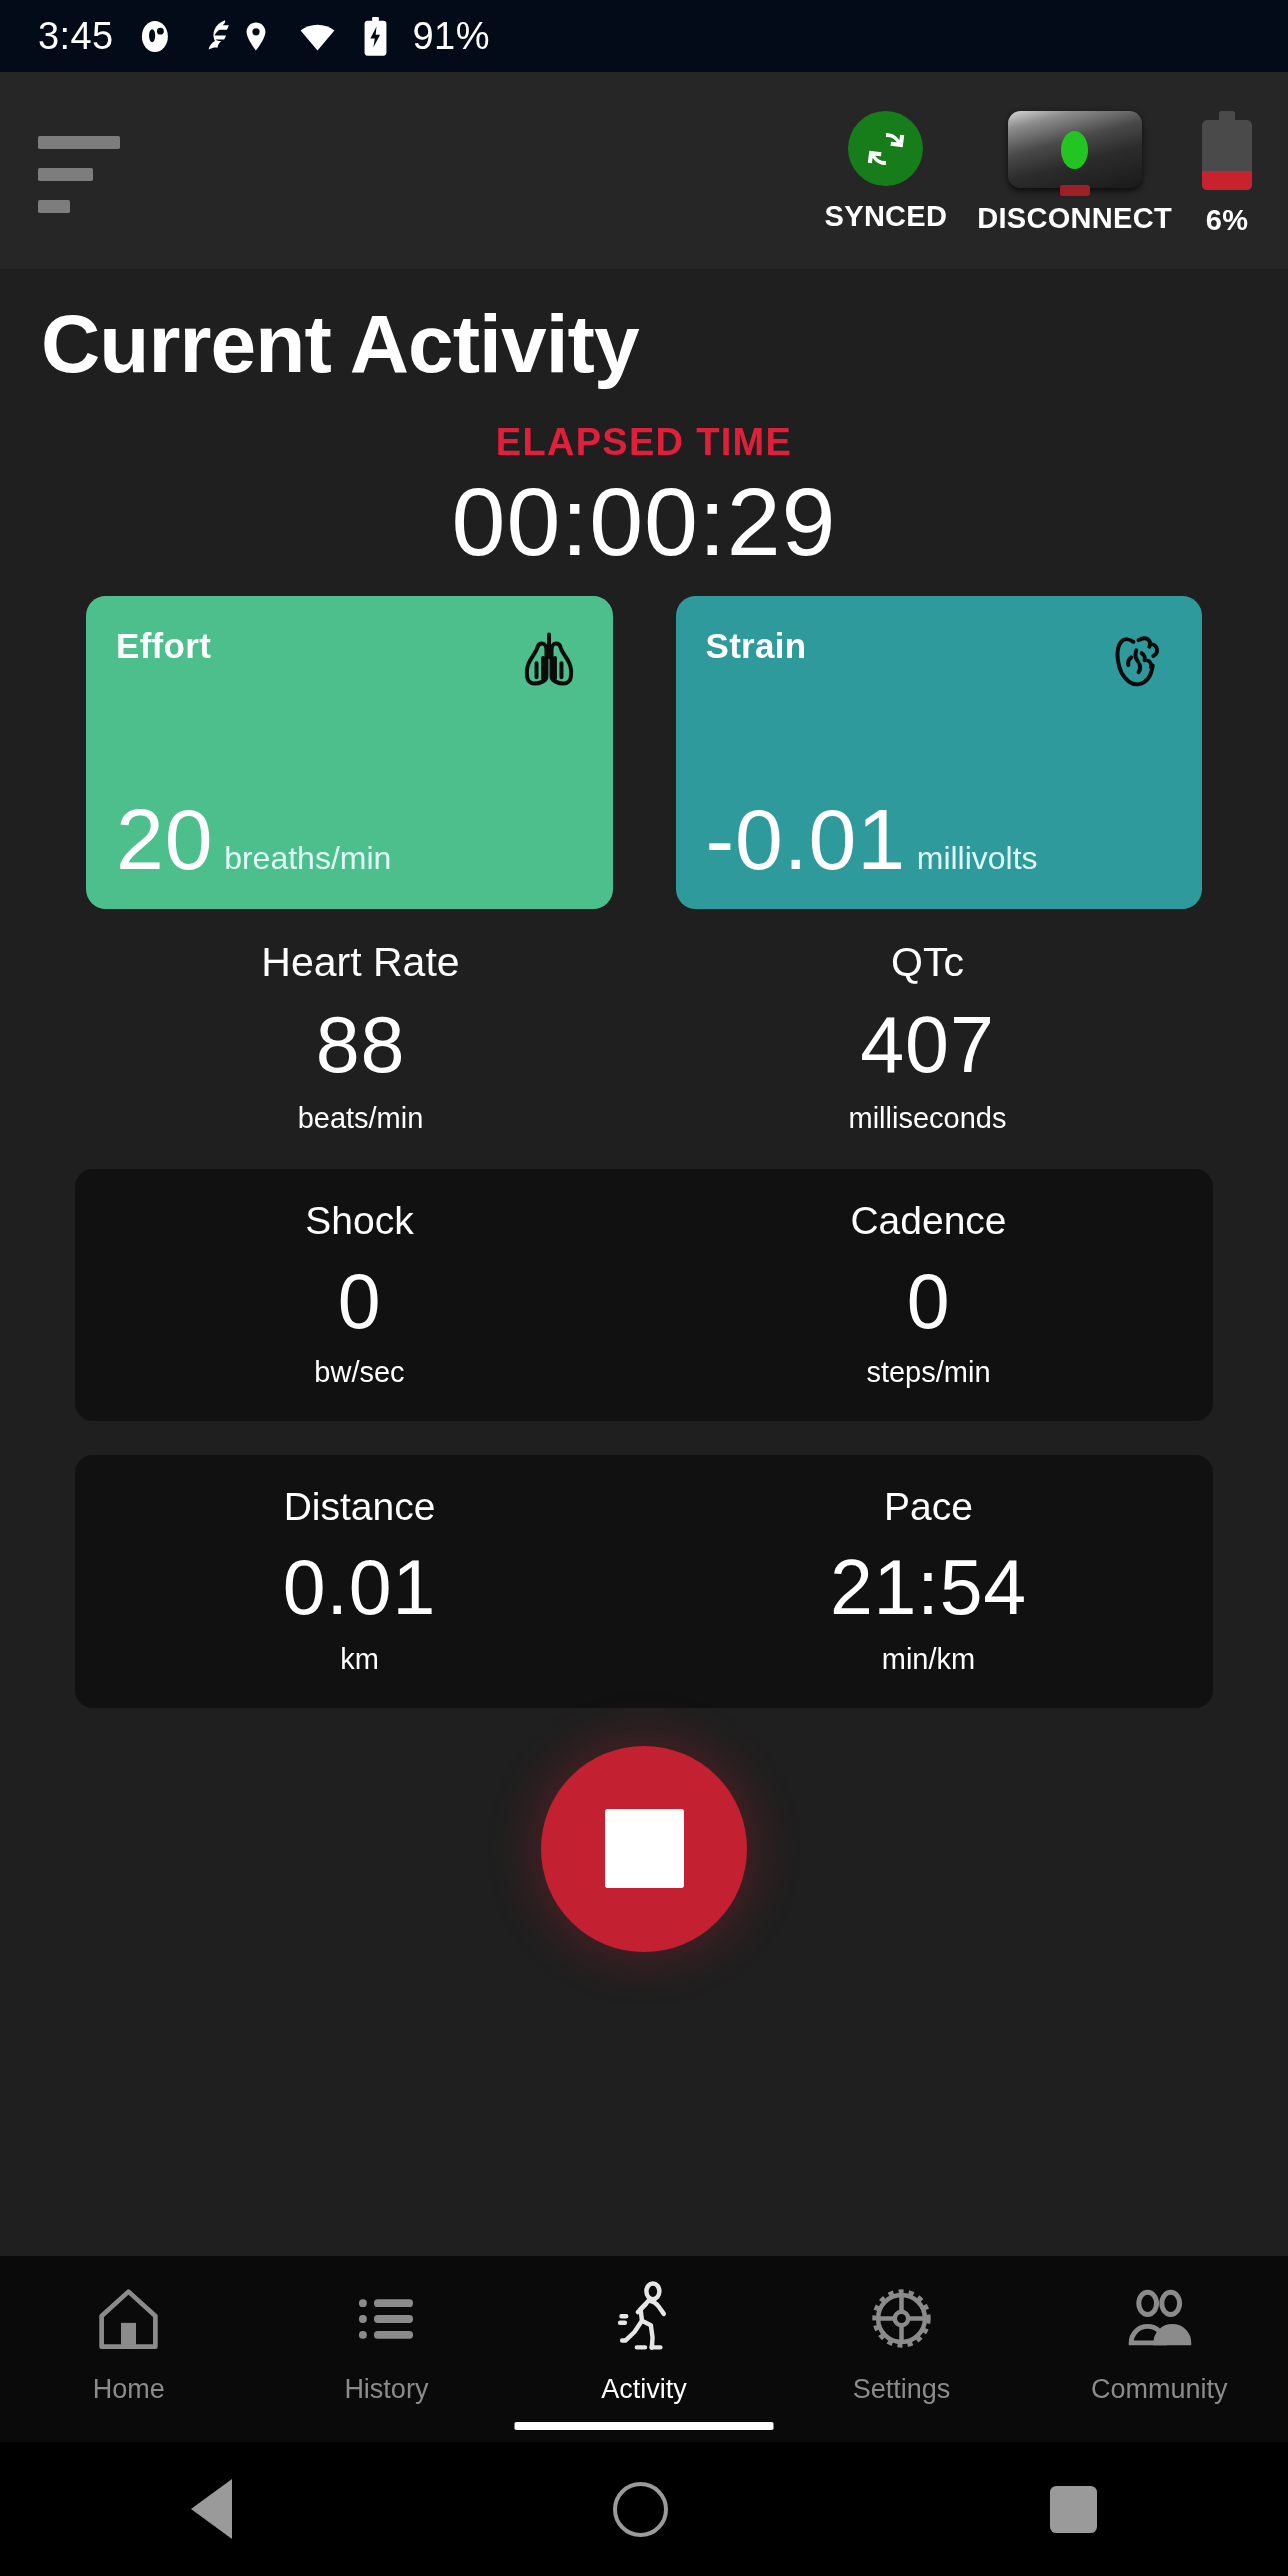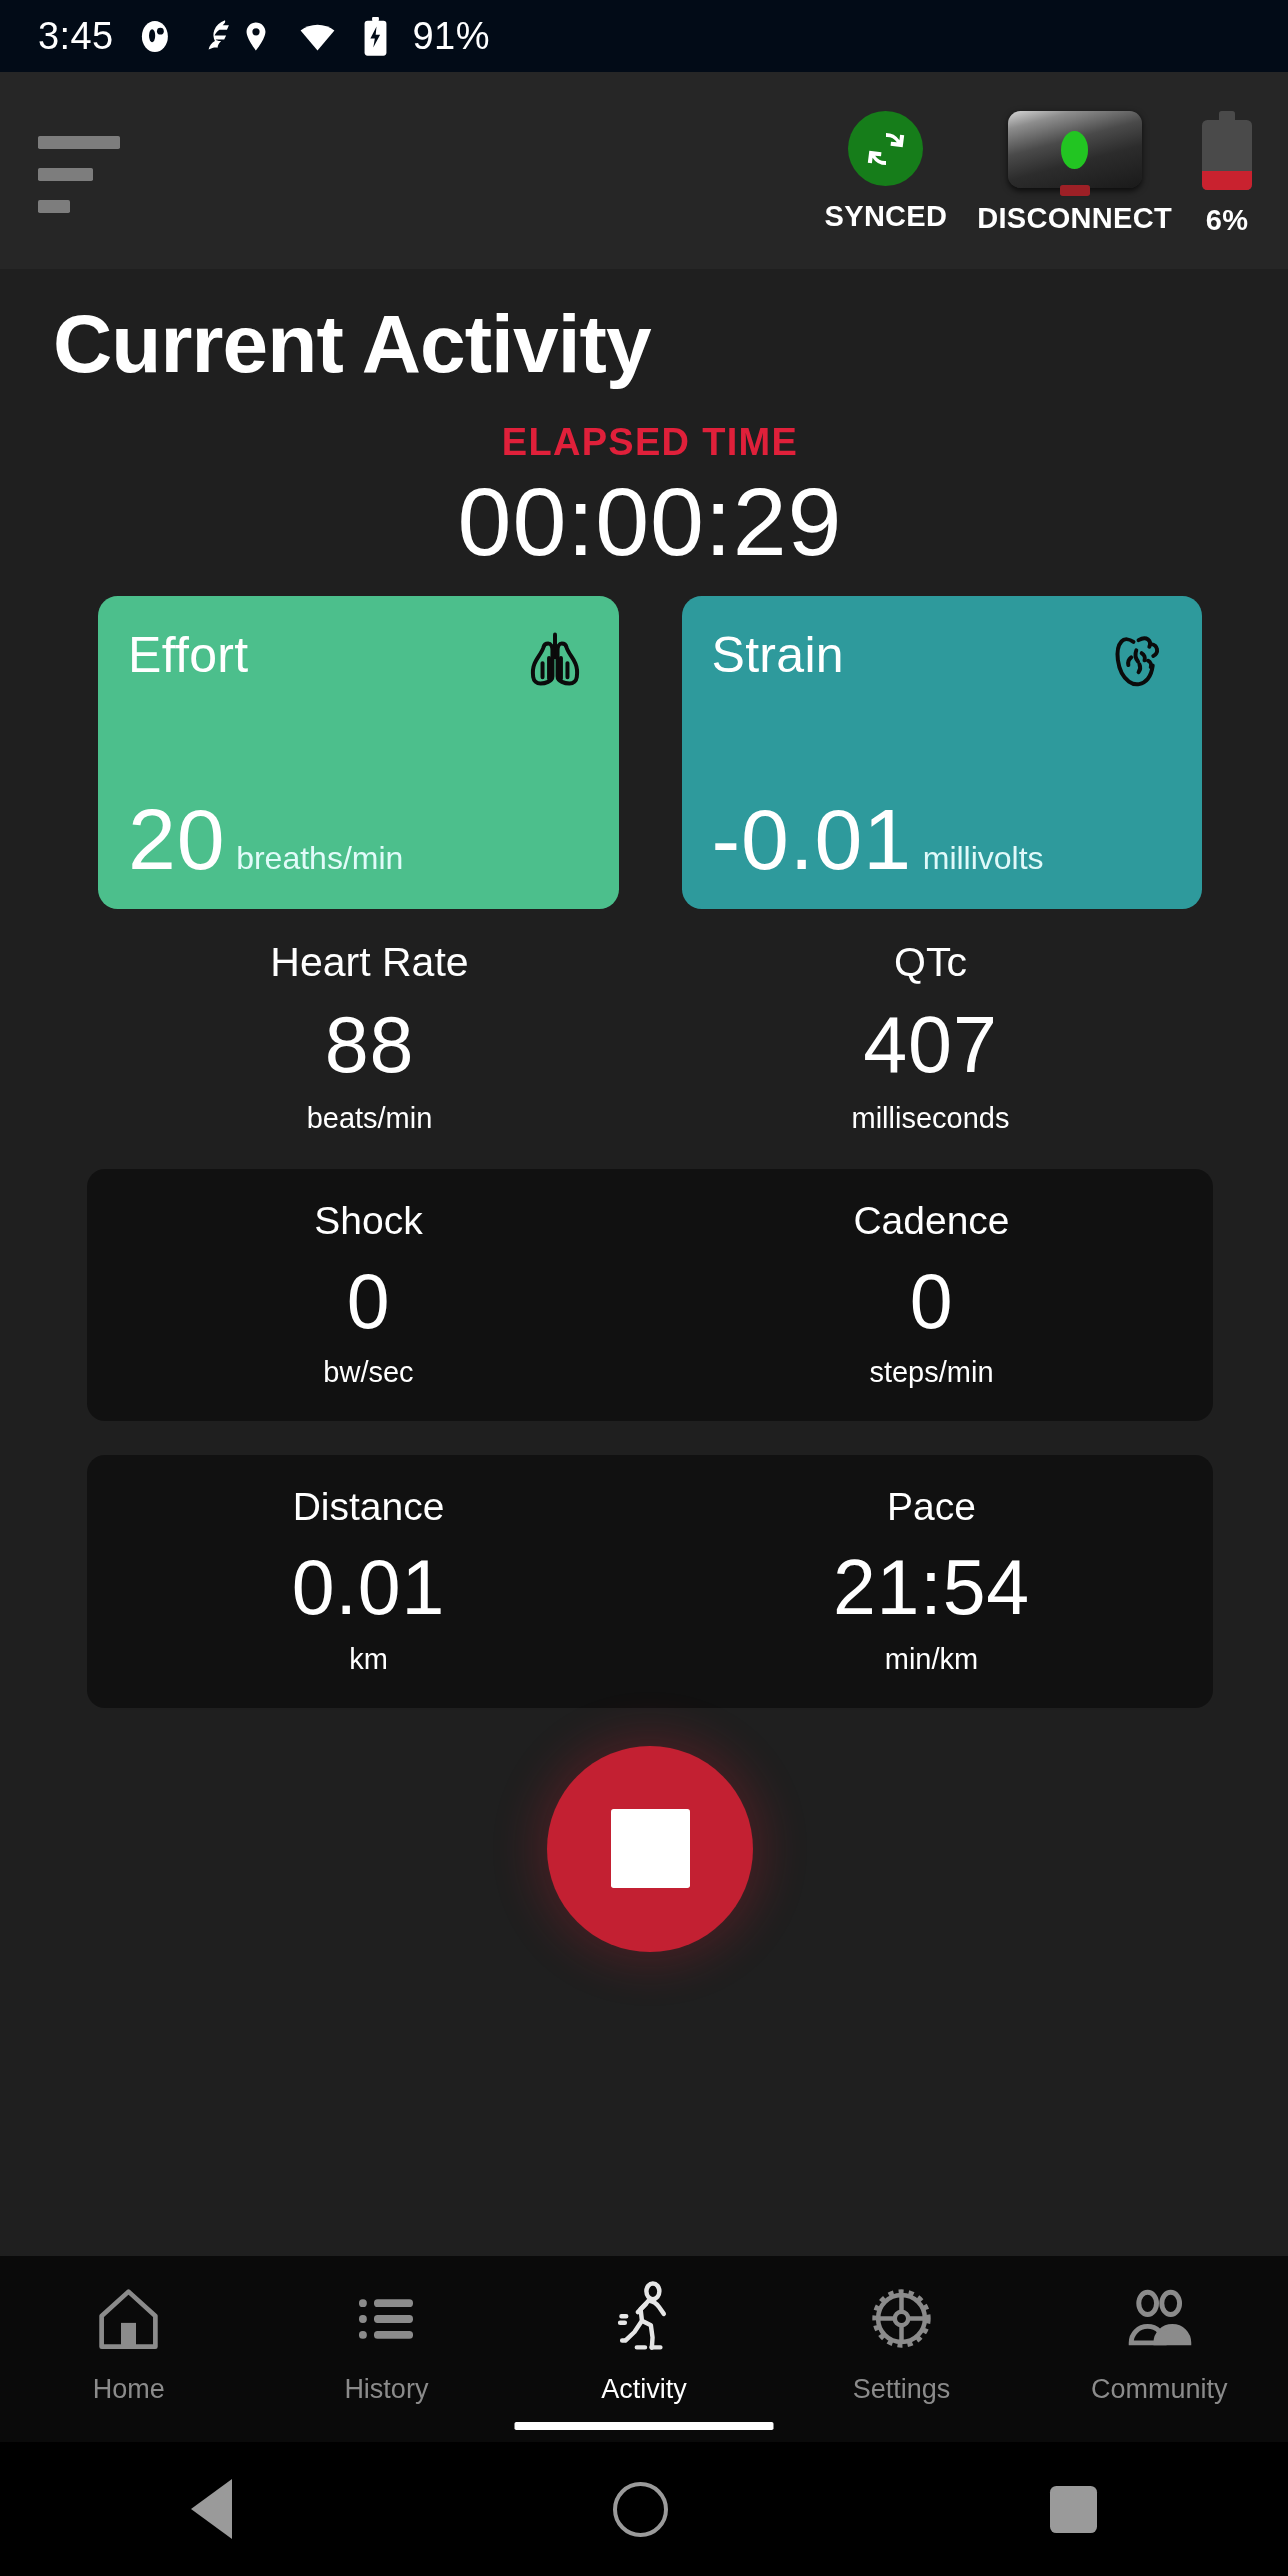--- a/index.html
+++ b/index.html
@@ -34,34 +34,34 @@
       background:linear-gradient(165deg,#d7d7d7 0%,#8d8d8d 16%,#4a4a4a 40%,#2c2c2c 62%,#1a1a1a 100%);
       display:flex; align-items:center; justify-content:center; position:relative; box-shadow:0 2.7px 6.3px rgba(0,0,0,.7); }
   .dev-led { width:27px; height:38px; border-radius:50%; background:#22c522; }
   .dev-nub { position:absolute; bottom:-8px; left:50%; transform:translateX(-50%); width:30px; height:10.7px; border-radius:2.7px; background:#9d2026; }
   .batt { width:50px; height:79px; position:relative; }
   .batt-body { position:absolute; left:0; top:9px; width:50px; height:70px; border-radius:5.4px; background:#4a4a4a; overflow:hidden; }
   .batt-fill { position:absolute; left:0; bottom:0; width:100%; height:27%; background:#c9222f; }
   .batt-cap { position:absolute; left:17px; top:0; width:16px; height:10.7px; border-radius:2.7px 2.7px 0 0; background:#4a4a4a; }
 
   
-  .content { flex:1 1 auto; background:#1f1f1f; padding:0 0 0 12px; position:relative; }
+  .content { flex:1 1 auto; background:#1f1f1f; padding:0 0 0 0; position:relative; }
   .page-title { color:#fff; font-size:82px; font-weight:700; letter-spacing:-0.9px; padding:34px 0 0 41px; line-height:1; }
 
   .elapsed-wrap { text-align:center; margin-top:36px; }
   .elapsed-label { color:#e0203a; font-size:38px; font-weight:700; letter-spacing:1.3px; }
   .elapsed-value { color:#fff; font-size:97px; font-weight:300; letter-spacing:0.9px; margin-top:5.4px; line-height:1.1; }
 
   
   .top-cards { display:flex; gap:63px; padding:19.7px 86px 0 86px; }
   .ccard { flex:1 1 0; border-radius:19.7px; padding:30px 30px 27px 30px; min-height:313px; display:flex; flex-direction:column; justify-content:space-between; }
   .ccard.effort { background:#4cbf8c; }
   .ccard.strain { background:#2e9a9c; }
   .ccard-top { display:flex; align-items:flex-start; justify-content:space-between; }
-  .ccard-name { color:#fff; font-size:50px; font-weight:400; letter-spacing:0.3px; }
+  .ccard-name { color:#fff; font-size:35px; font-weight:700; letter-spacing:0.3px; }
   .ccard-bottom { display:flex; align-items:baseline;text-align:center; }
   .ccard-val { color:#fff; font-size:86px; font-weight:300; line-height:1; letter-spacing:0.9px; }
   .ccard-unit { color:#eaffff; font-size:32px; font-weight:400; margin-left:10.7px; opacity:.95; }
 
   
   .pair { display:flex; }
   .pair .cell { flex:1 1 0; text-align:center; }
   .cell-label { color:#fff; font-size:41px; font-weight:400; }
   .cell-val { color:#fff; font-size:79px; font-weight:300; line-height:1.15; margin-top:14.3px; letter-spacing:0.9px; }
   .cell-unit { color:#fff; font-size:29px; font-weight:400; margin-top:10.7px; }

